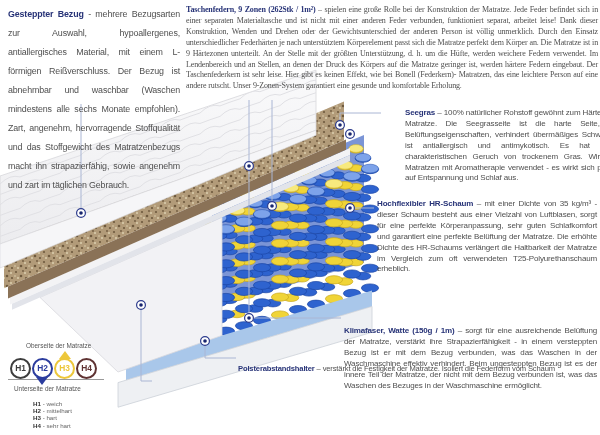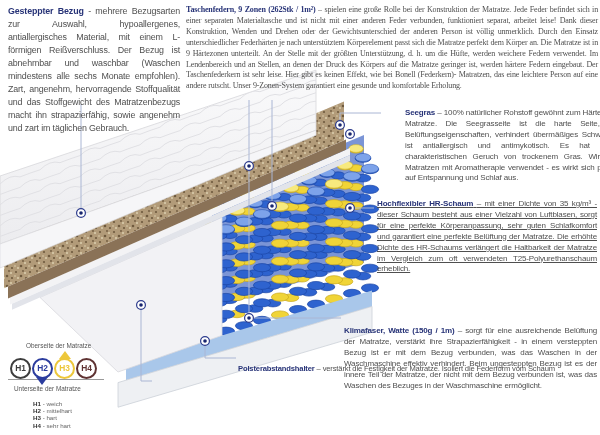--- a/index.html
+++ b/index.html
@@ -1,24 +1,24 @@
 <!DOCTYPE html>
 <html><head>
 <meta charset="utf-8">
 <style>
   html,body{margin:0;padding:0;background:#fff;}
   #page{position:relative;width:600px;height:435px;background:#fff;overflow:hidden;
         font-family:"Liberation Sans",sans-serif;}
   .para{position:absolute;text-align:justify;color:#4f4f4f;
         font-size:8px;line-height:10.9px;letter-spacing:-0.15px;z-index:4;}
   .para .hd{font-weight:bold;color:#273377;}
-  #block-gesteppter{left:8px;top:5px;width:172px;font-size:8.9px;line-height:13px;}
+  #block-gesteppter{left:8px;top:5px;width:172px;font-size:8.9px;line-height:19px;}
   #block-taschenfedern{left:186px;top:5px;width:412px;font-family:Liberation Serif, serif;}
   #block-seegras{left:405px;top:108px;width:214px;}
-  #block-hr{left:377px;top:199px;width:220px;text-decoration:underline;}
+  #block-hr{left:377px;top:199px;width:220px;}
   #block-klima{left:344px;top:286px;width:253px;margin-top:40px;}
   #block-polster{left:238px;top:364px;width:360px;font-size:7.6px;}
   #block-t25{left:155px;top:376px;width:442px;}
   #illu{position:absolute;left:0;top:60px;width:380px;height:360px;z-index:1;}
   #overlay{position:absolute;left:0;top:0;width:600px;height:435px;z-index:3;pointer-events:none;}
   
   #zone-box{position:absolute;left:0;top:340px;width:120px;height:95px;z-index:5;padding-left:36px;}
   #zi-top{position:absolute;left:26px;top:2px;font-size:6.4px;color:#555;}
   #zi-bottom{position:absolute;left:14px;top:45px;font-size:6.4px;color:#555;}
   .tri-up{position:absolute;width:0;height:0;border-left:6px solid transparent;

